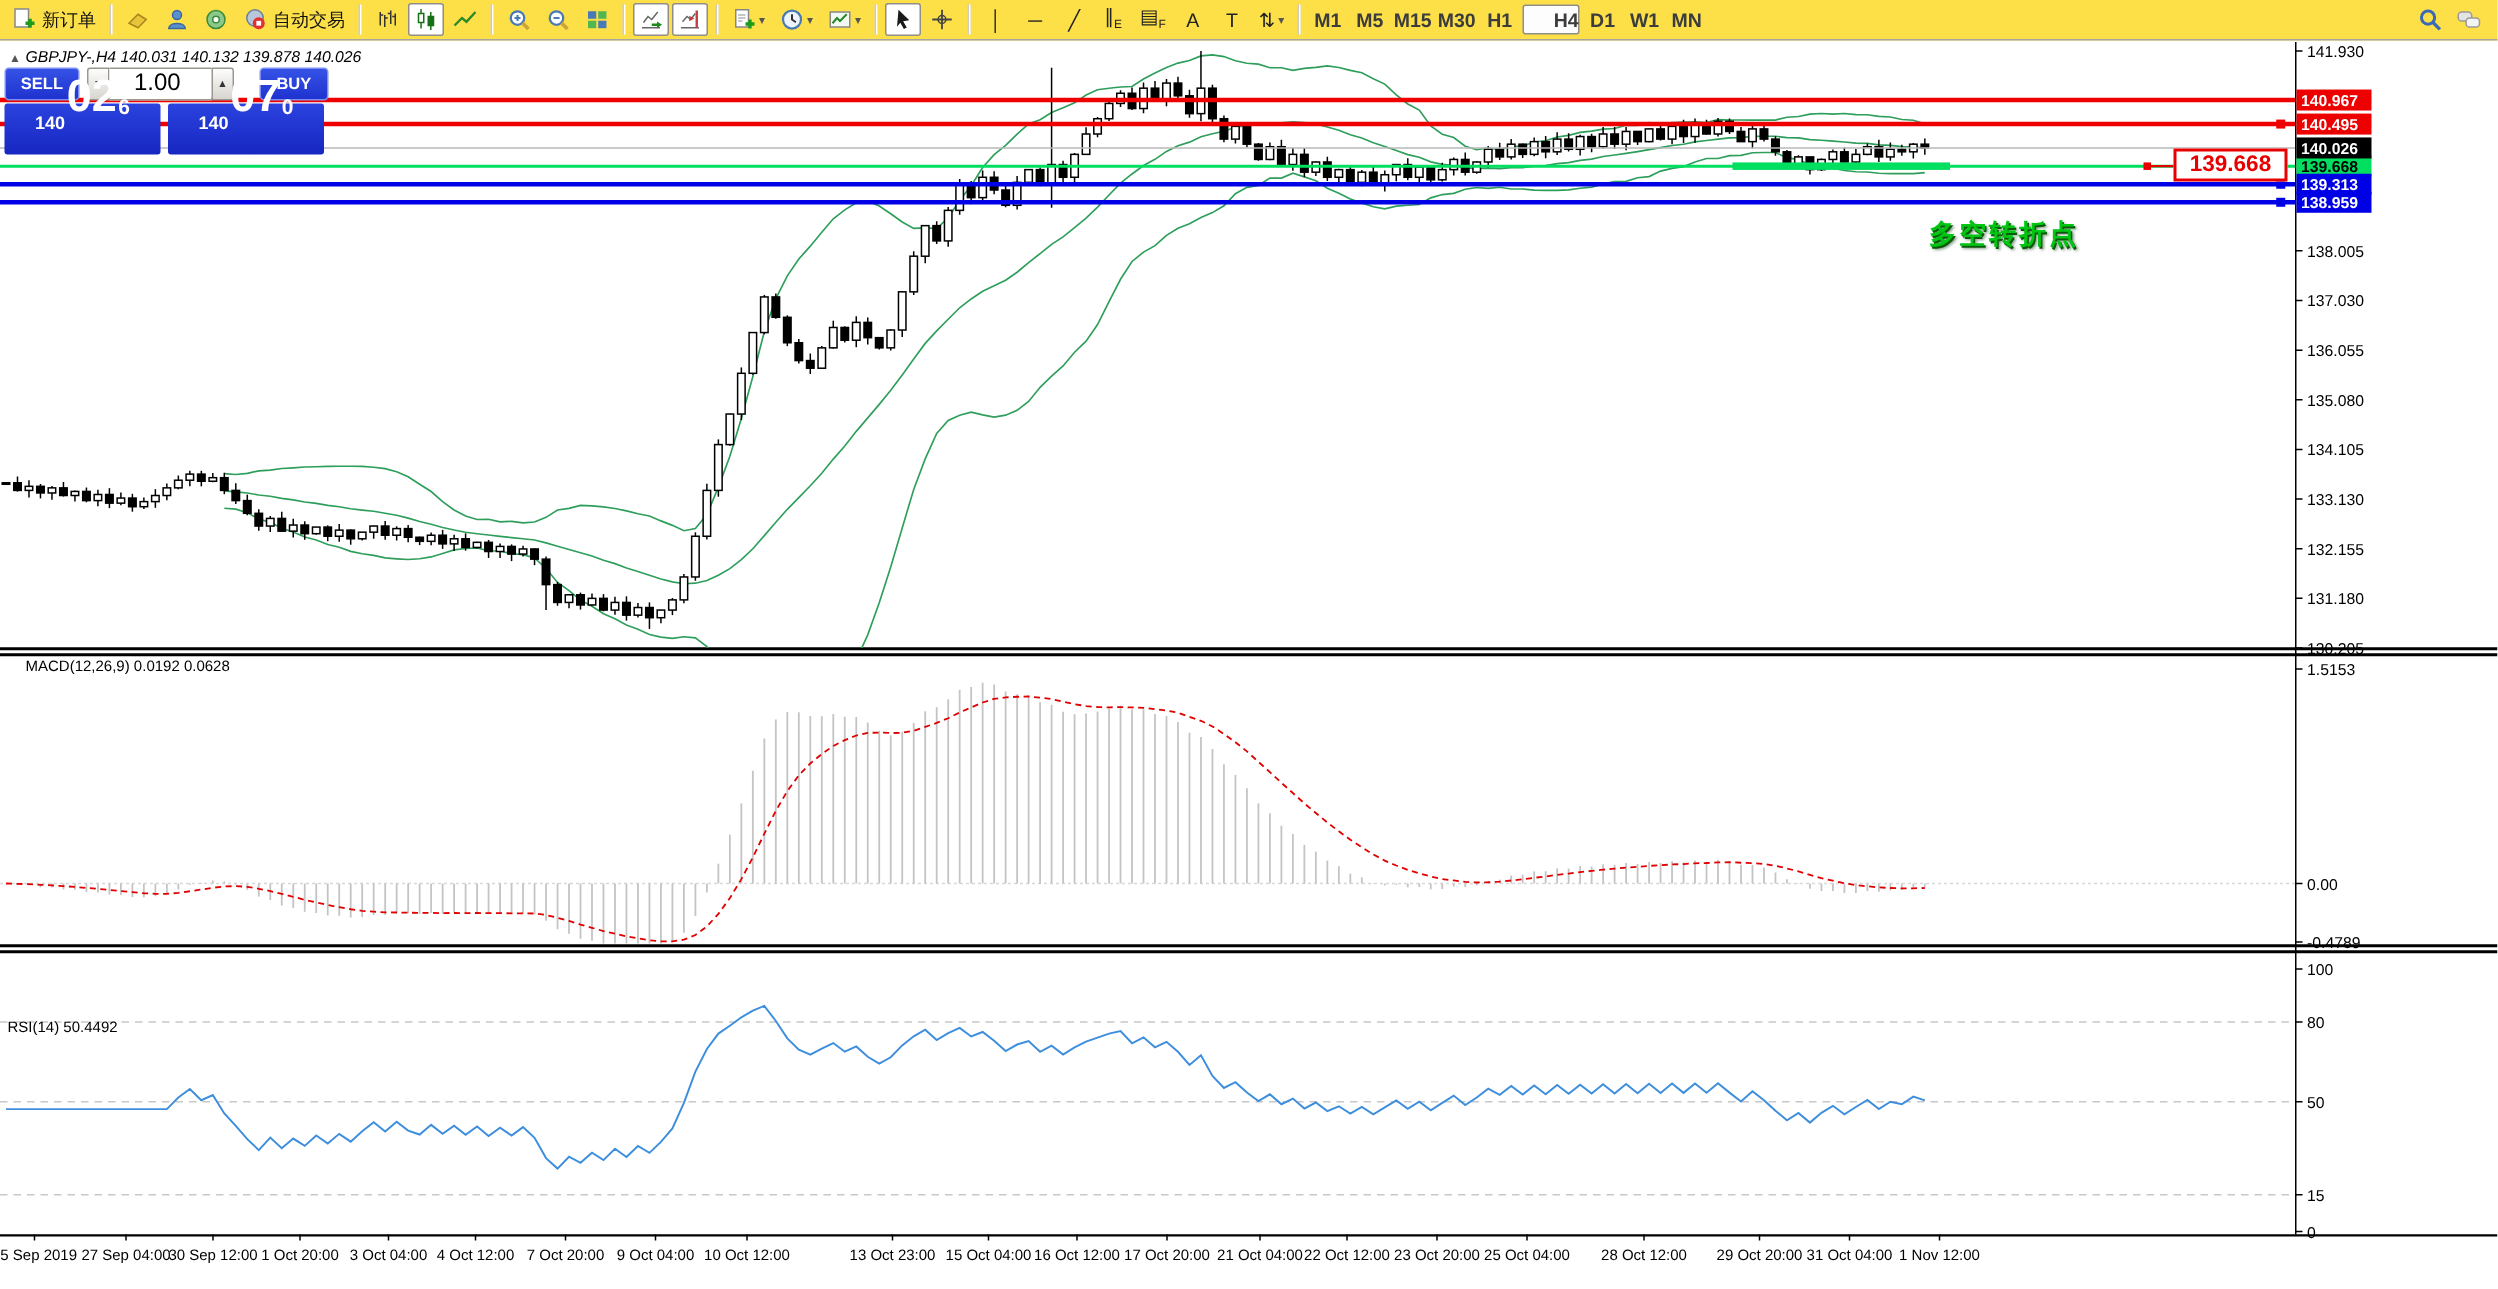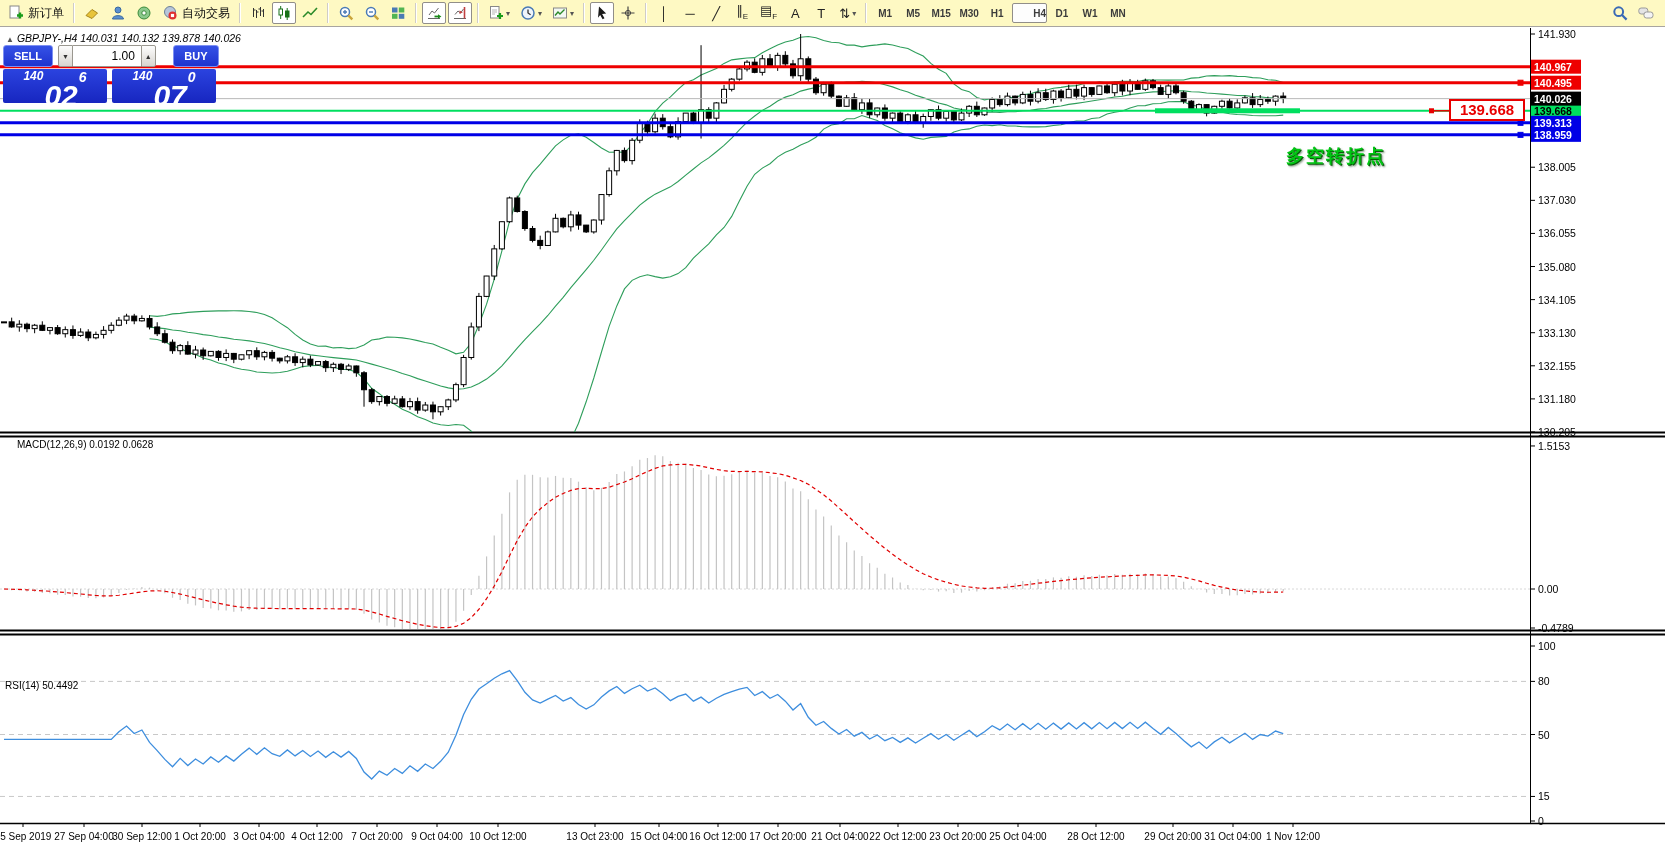--- a/index.html
+++ b/index.html
@@ -1,51 +1,51 @@
 <!DOCTYPE html>
 <html><head>
 <meta charset="utf-8">
 <style>
   html,body{margin:0;padding:0;width:1665px;height:859px;overflow:hidden;
     font-family:"Liberation Sans","DejaVu Sans",sans-serif;background:#fff;}
   
-  #toolbar{position:absolute;left:0;top:0;width:1665px;height:27px;background:#fef9c3;
+  #toolbar{position:absolute;left:0;top:0;width:1665px;height:27px;background:#fde047;
     border-bottom:1px solid #a8a5a0;display:flex;align-items:center;padding-left:3px;box-sizing:border-box;}
   .tb-sep{width:1px;height:20px;background:#cfccc6;margin:0 4px;border-right:1px solid #fff;}
   .tb-btn{height:22px;min-width:24px;display:flex;align-items:center;justify-content:center;
     padding:0 3px;margin:0 1px;border:1px solid transparent;border-radius:2px;color:#222;
     font-size:12px;cursor:default;box-sizing:border-box;background:transparent;}
   .tb-btn.pressed{background:#fff;border:1px solid #918e89;}
   .tb-btn .lbl{margin-left:4px;font-size:12px;color:#111;}
   .tb-btn svg{display:block;}
   .dd{font-size:8px;color:#555;margin-left:2px;}
   .glyph{font-size:13px;line-height:13px;color:#222;}
   .glyph .sub{font-size:8px;vertical-align:sub;}
   .tf-btn{height:20px;min-width:26px;display:flex;align-items:center;justify-content:center;
-    font-size:10px;font-weight:bold;color:#3c3c3c;border:1px solid transparent;border-radius:2px;margin:0 1px;box-sizing:border-box;}
+    font-size:13px;font-weight:bold;color:#3c3c3c;border:1px solid transparent;border-radius:2px;margin:0 1px;box-sizing:border-box;}
   .tf-btn.pressed{background:#fdfdfd;border:1px solid #918e89;padding-left:20px;}
   #tb-right{margin-left:auto;display:flex;align-items:center;margin-right:6px;}
   
   #chartwrap{position:absolute;left:0;top:28px;width:1665px;height:831px;}
   #symbol-header{position:absolute;left:6px;top:4px;font-size:10.5px;color:#000;z-index:5;font-style:italic;}
   #symbol-header .arrow{color:#555;font-size:8px;margin-right:3px;}
   
   #trade-panel{position:absolute;left:3px;top:17px;width:216px;z-index:6;font-family:"Liberation Sans",sans-serif;}
   #tp-row1{display:flex;height:22px;}
   .tp-btn{background:linear-gradient(#3552e6,#1f33cf);color:#fff;font-size:11px;font-weight:bold;
     border:1px solid #7d90f2;border-radius:3px;display:flex;align-items:center;justify-content:center;}
   #sell-btn{width:52px;}
   #buy-btn{width:48px;margin-left:17px;}
   .spin-btn{width:16px;background:linear-gradient(#fdfdfd,#d8d5d0);border:1px solid #9a978f;
     display:flex;align-items:center;justify-content:center;font-size:7px;color:#333;box-sizing:border-box;}
   #vol-input{width:68px;border:1px solid #9a978f;border-left:none;border-right:none;
-    font-size:12px;text-align:right;padding-right:6px;box-sizing:border-box;background:#fff;color:#000;}
+    font-size:16px;text-align:center;padding-right:6px;box-sizing:border-box;background:#fff;color:#000;}
   #tp-row2{display:flex;margin-top:2px;height:34px;}
-  .px-box{background:linear-gradient(#2b43df,#1726c0);color:#fff;display:flex;align-items:flex-start;
-    justify-content:center;border-radius:2px;padding-bottom:11px;font-style:italic;}
+  .px-box{background:linear-gradient(#2b43df,#1726c0);color:#fff;display:flex;align-items:flex-end;
+    justify-content:center;border-radius:2px;padding-bottom:11px;}
   #sell-box{width:104px;}
   #buy-box{width:104px;margin-left:5px;}
   .px-small{font-size:12px;font-weight:bold;margin-bottom:3px;}
   .px-big{font-size:30px;font-weight:bold;line-height:30px;margin:12px 1px;}
   .px-sup{font-size:14px;font-weight:bold;margin-bottom:13px;}
   #macd-label{position:absolute;left:17px;top:411px;font-size:10px;color:#000;z-index:4;}
   #rsi-label{position:absolute;left:5px;top:609px;font-size:10px;color:#000;z-index:4;margin-top:43px;}
   #annotation{position:absolute;left:1286px;top:116px;font-size:18px;font-weight:bold;color:#00c613;
     text-shadow:1px 1px 0 #0a5a0a,2px 2px 2px rgba(20,60,20,.55);z-index:5;letter-spacing:2px;}
   #price-tag{position:absolute;left:1449px;top:71px;width:72px;height:18px;line-height:18px;

